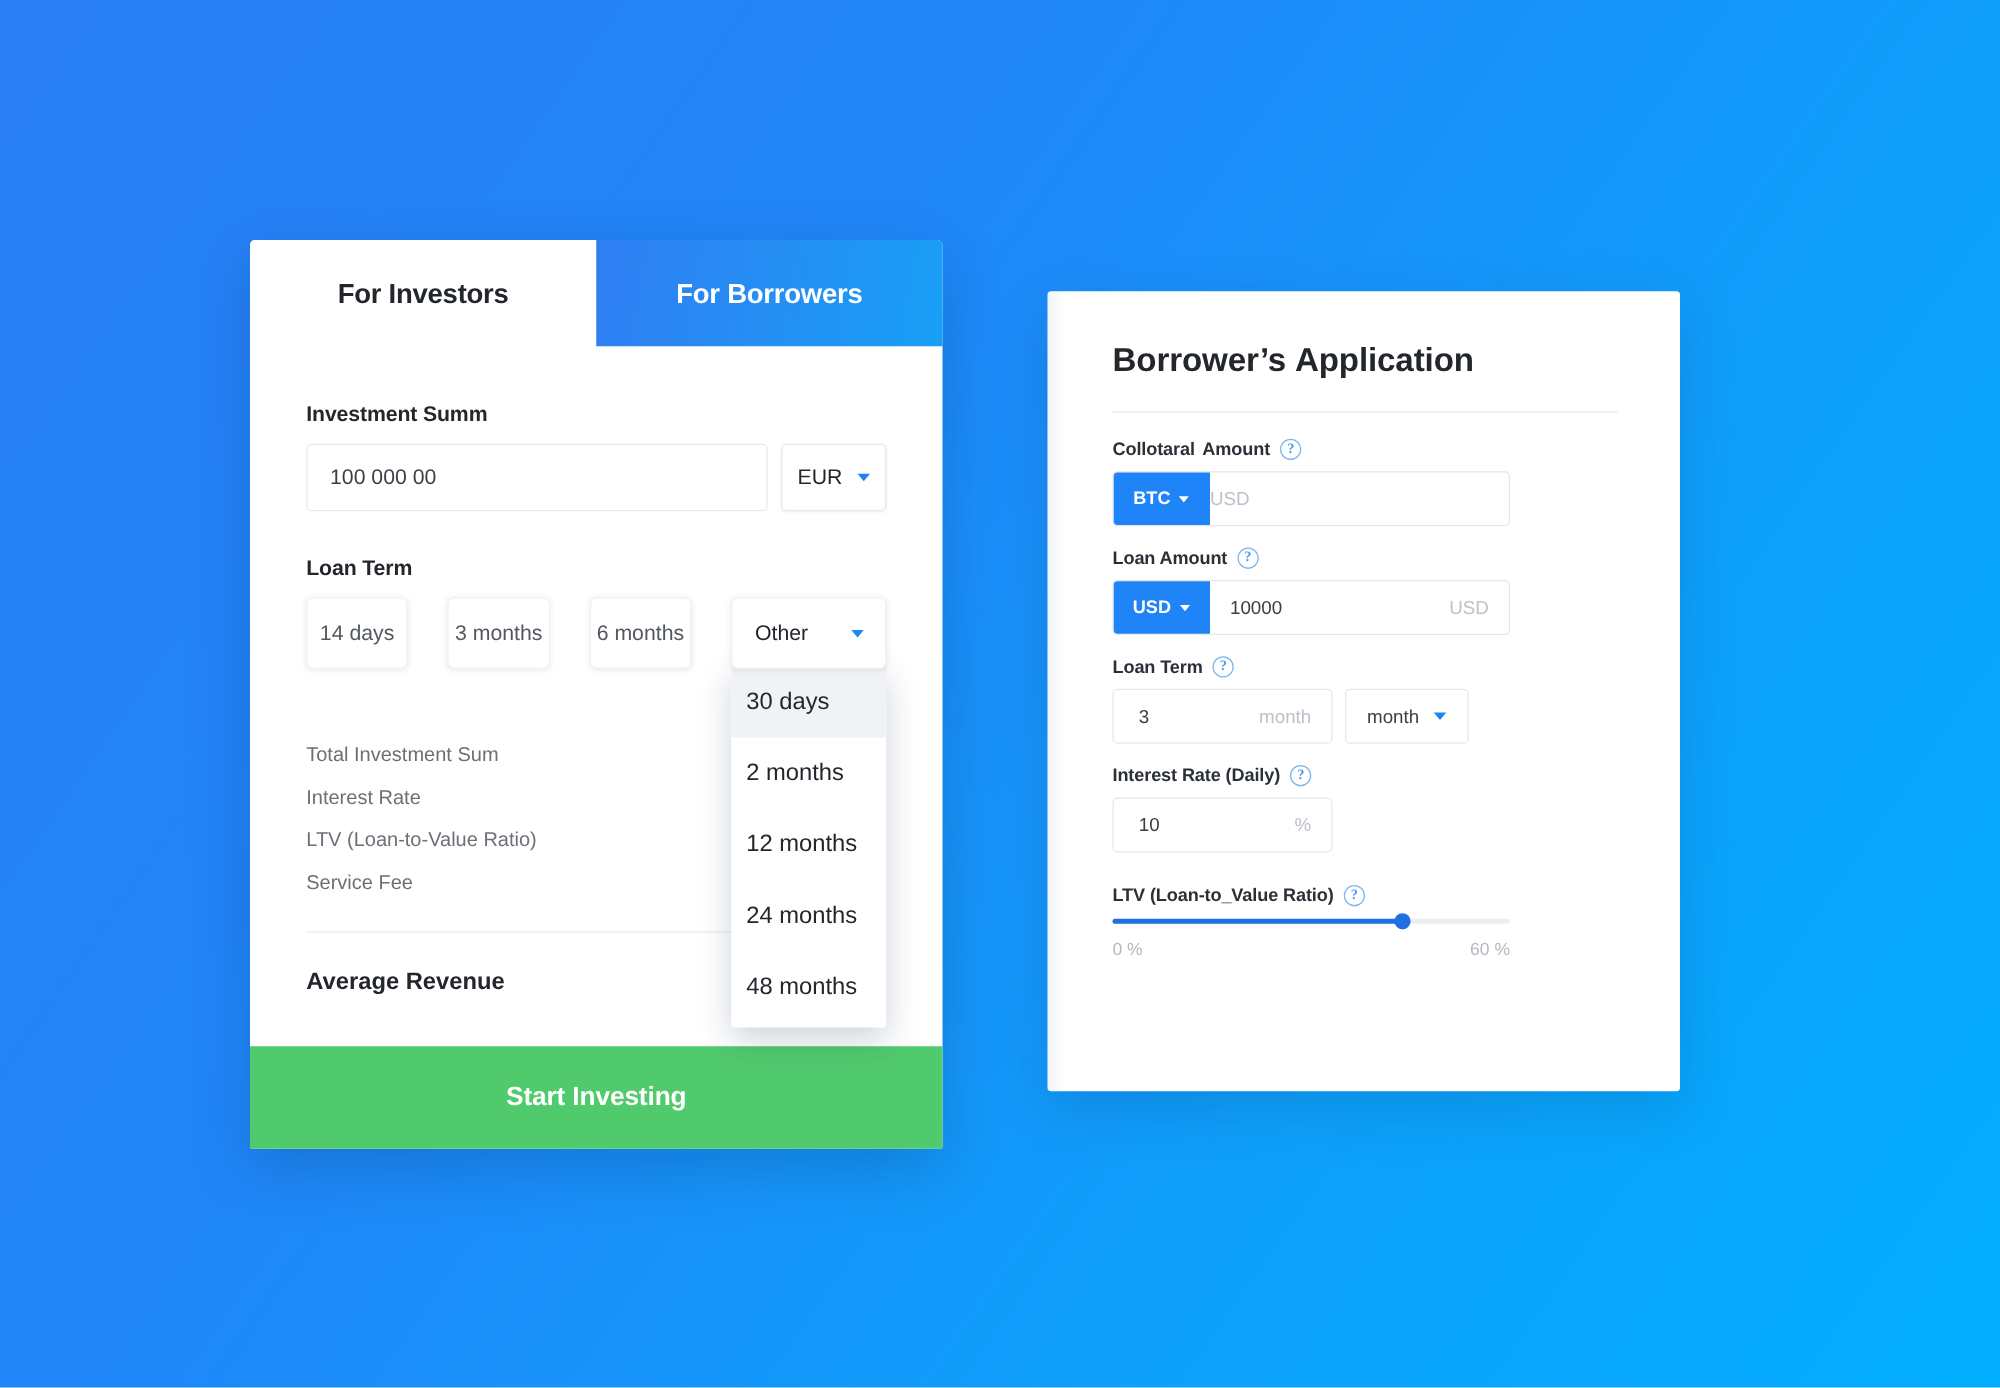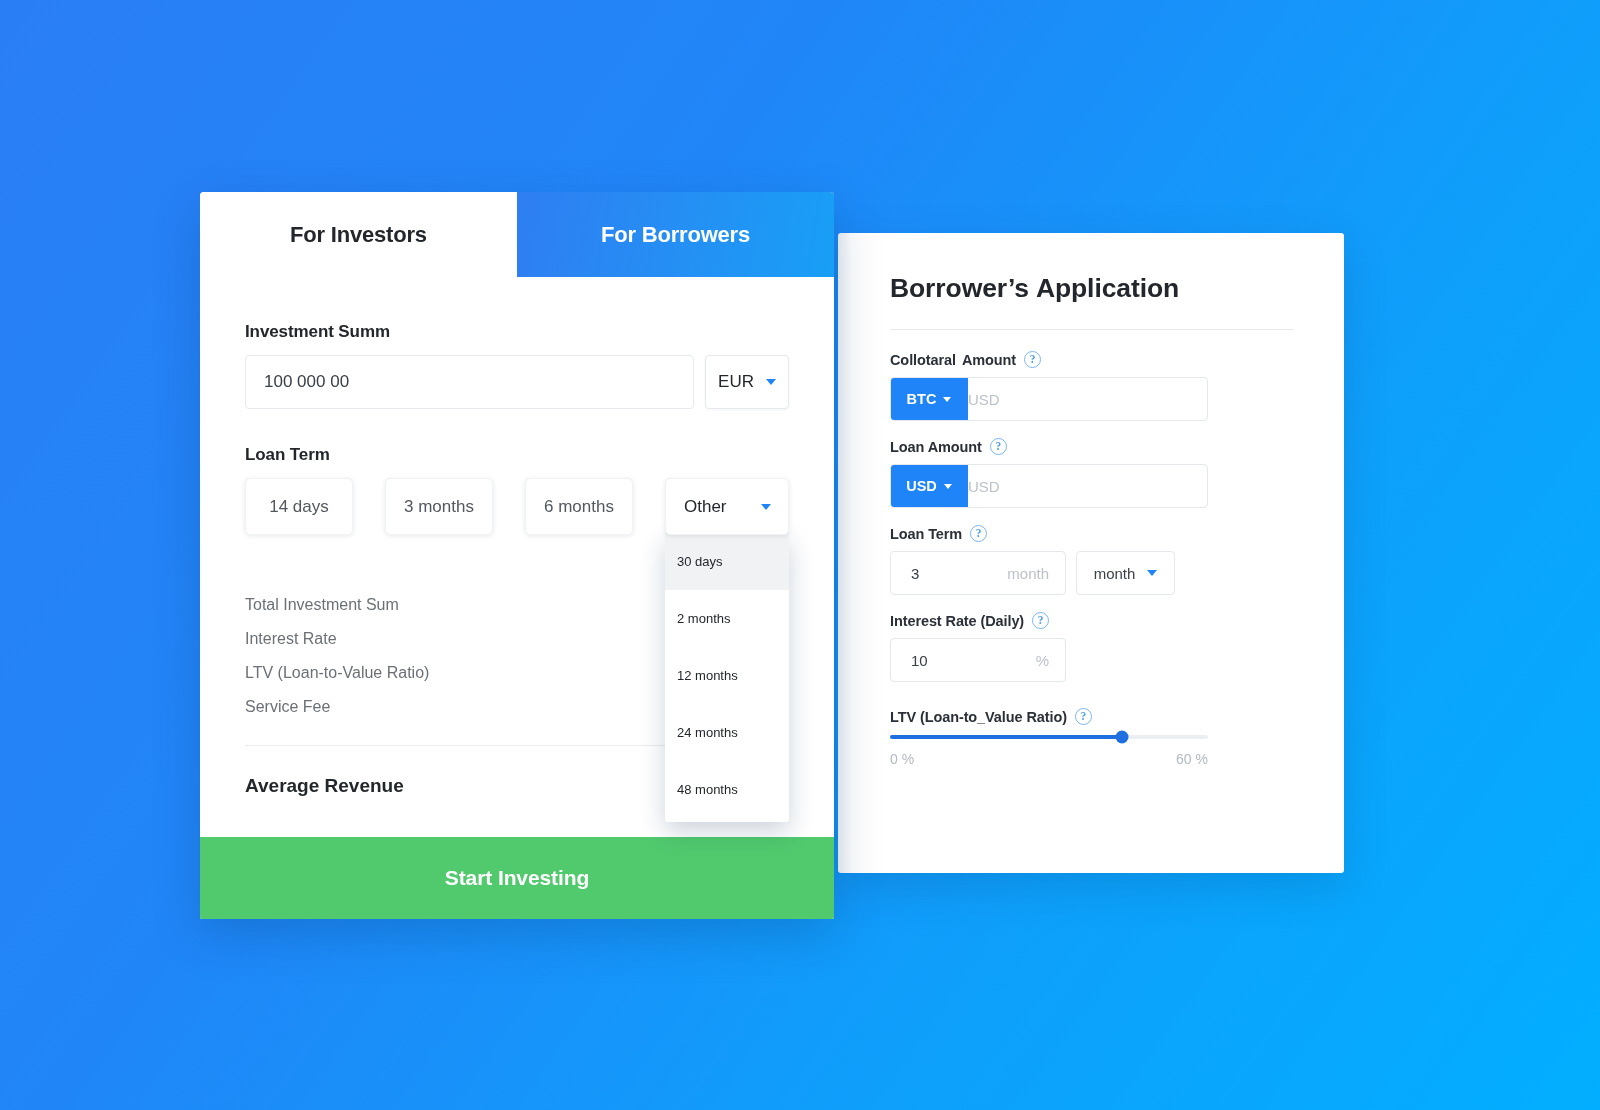--- a/index.html
+++ b/index.html
@@ -209,21 +209,21 @@
     margin-top: 12px;
     font-size: 14px;
     color: #b3b9c1;
   }
 
   
   .investor-card {
     position: absolute;
     left: 200px;
     top: 192px;
-    width: 634px;
+    width: 554px;
     height: 727px;
     background: #ffffff;
     border-radius: 4px 4px 2px 2px;
     box-shadow: 0 16px 48px rgba(5, 45, 95, 0.22);
     z-index: 3;
     display: flex;
     flex-direction: column;
     overflow: visible;
   }
 
@@ -351,21 +351,21 @@
     border-radius: 0 0 3px 3px;
     box-shadow: 0 10px 26px rgba(10, 40, 80, 0.20);
     z-index: 5;
     padding-bottom: 4px;
   }
   .dropdown-item {
     height: 57px;
     display: flex;
     align-items: center;
     padding-left: 12px;
-    font-size: 13px;
+    font-size: 19px;
     color: #23272c;
     cursor: pointer;
   }
   .dropdown-item.active { background: #f1f2f4; }
 
   .summary { margin-top: 53px; }
   .summary-row {
     display: flex;
     justify-content: space-between;
     align-items: center;
@@ -439,20 +439,21 @@
     <div class="field-block">
       <div class="field-label">
         <span>Loan Amount</span>
         <span class="help-icon">?</span>
       </div>
       <div class="combo-input">
         <div class="combo-cur">
           <span>USD</span>
           <span class="caret"></span>
         </div>
+        <div class="combo-val">10000</div>
         <div class="combo-suffix">USD</div>
       </div>
     </div>
 
     <div class="field-block">
       <div class="field-label">
         <span>Loan Term</span>
         <span class="help-icon">?</span>
       </div>
       <div class="term-row">

